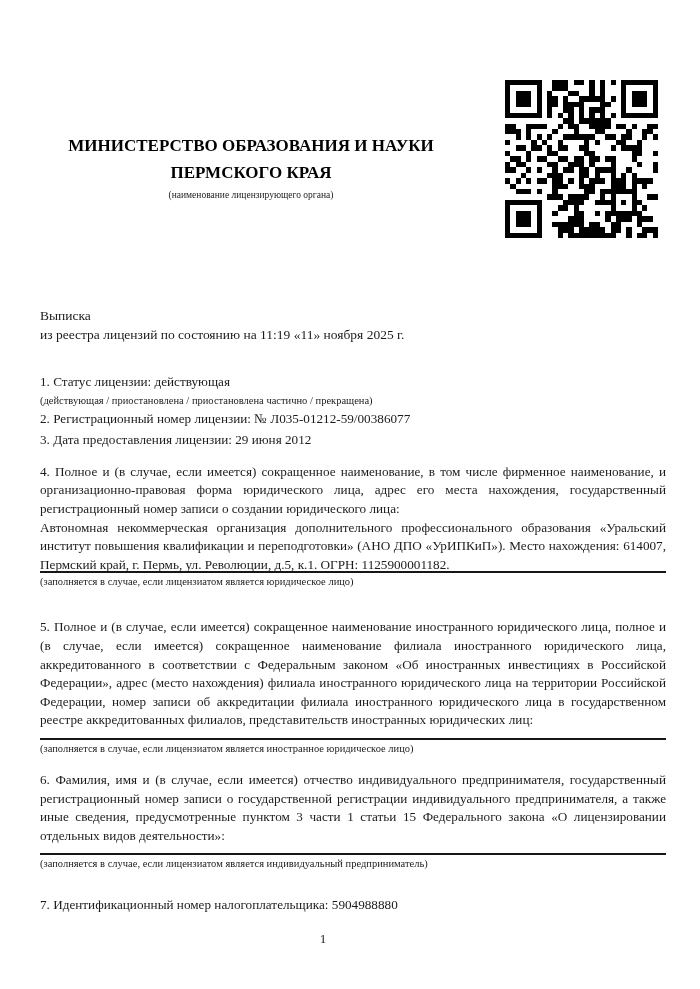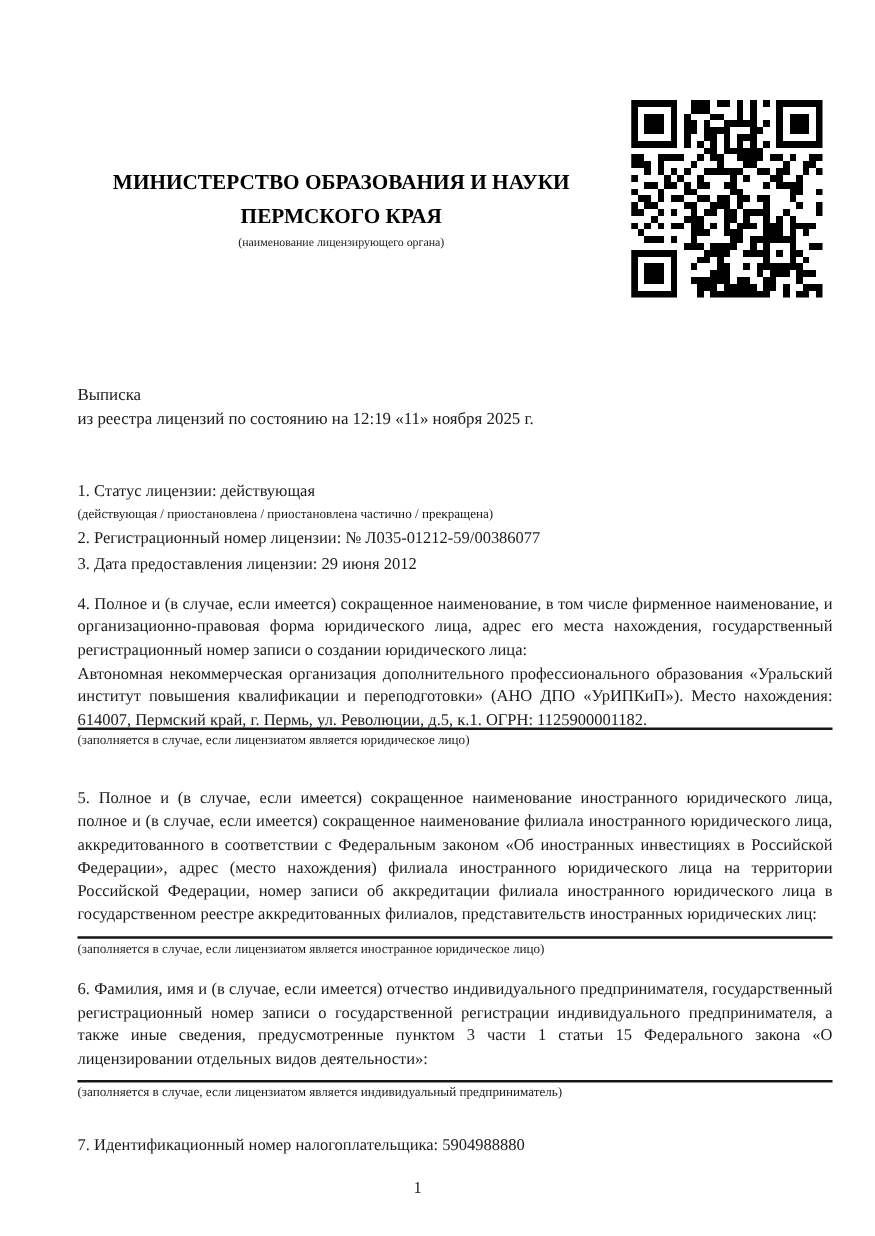--- a/index.html
+++ b/index.html
@@ -1,37 +1,37 @@
 <!DOCTYPE html>
 <html><head>
 <meta charset="utf-8">
 <style>
   * { margin:0; padding:0; box-sizing:border-box; }
   html,body { background:#ffffff; }
   .page {
     position:relative;
     width:700px; height:989px;
     background:#fff;
-    padding-left:62px; padding-right:34px;
+    padding-left:40px; padding-right:34px;
     font-family:"Liberation Serif", serif;
     color:#1b1b1b;
     overflow:hidden;
   }
   .qr {
     position:absolute; top:80px; left:505px;
     width:153px; height:158px;
   }
   .qr svg { width:100%; height:100%; shape-rendering:crispEdges; fill:#000; }
   .ministry { padding-top:132px; width:422px; text-align:center; }
   .ministry-name { font-size:17px; font-weight:bold; line-height:27px; color:#000; }
   .ministry-caption { font-size:9.5px; margin-top:3px; line-height:13px;text-align:center; }
   .doc-title { margin-top:104px; font-size:13.5px; line-height:19px; }
   .items { font-size:13.2px; line-height:18.6px; }
   .item { margin-top:30px; }
-  .item.first { margin-top:40px; }
+  .item.first { margin-top:29px; }
   .item.gap15 { margin-top:3px; }
   .item.gap13 { margin-top:13px; }
   .item.gap16 { margin-top:16px; }
   .item.gap26 { margin-top:26px; }
   .just { text-align:justify; }
   .caption {
     font-size:10.5px; line-height:13px;
     text-align:left;
     margin-top:2px; margin-right:60px;
   }
@@ -472,21 +472,21 @@
   </div>
 
   <header class="ministry">
     <div class="ministry-name">МИНИСТЕРСТВО ОБРАЗОВАНИЯ И НАУКИ</div>
     <div class="ministry-name">ПЕРМСКОГО КРАЯ</div>
     <div class="ministry-caption">(наименование лицензирующего органа)</div>
   </header>
 
   <div class="doc-title">
     <div>Выписка</div>
-    <div>из реестра лицензий по состоянию на 12:19 «11» ноября 2025 г.</div>
+    <div>из реестра лицензий по состоянию на 11:19 «11» ноября 2025 г.</div>
   </div>
 
   <div class="items">
 
     <section class="item first">
       <p>1. Статус лицензии: действующая</p>
       <p class="caption">(действующая / приостановлена / приостановлена частично / прекращена)</p>
     </section>
 
     <section class="item gap15">

